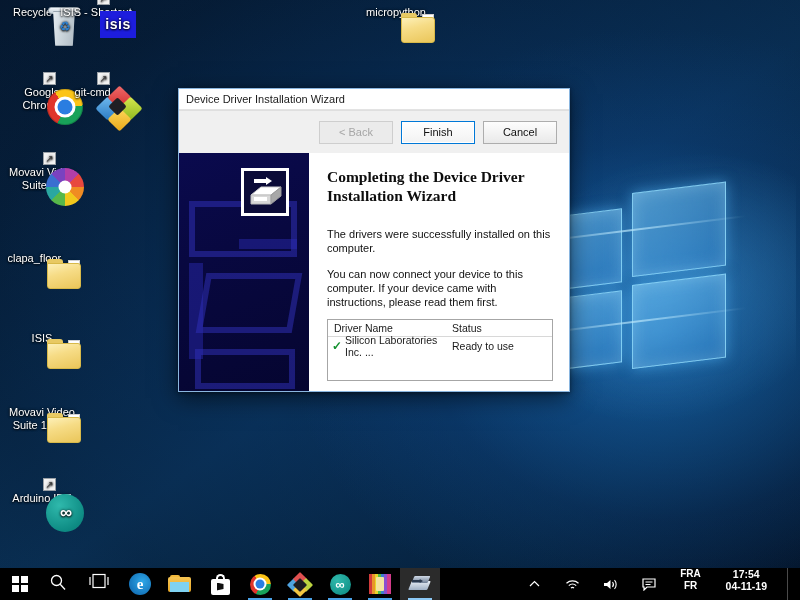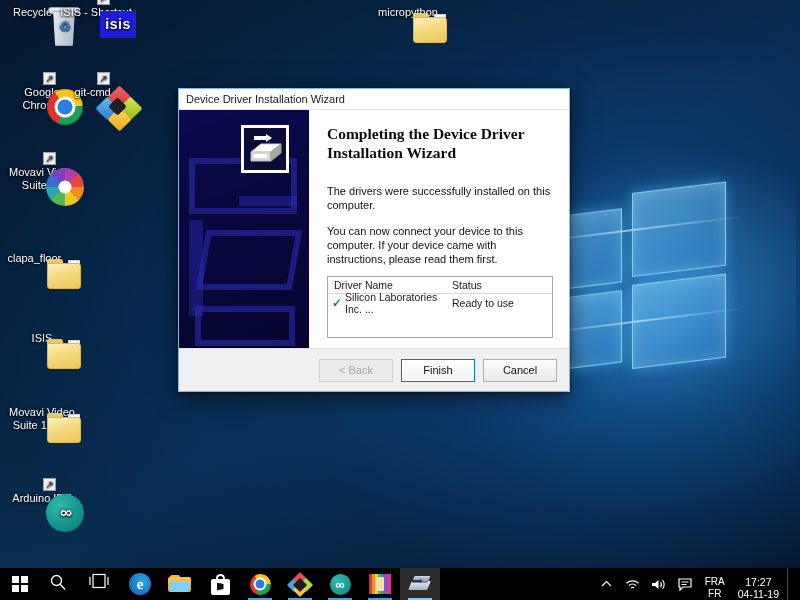--- a/index.html
+++ b/index.html
@@ -415,23 +415,24 @@
   .ti-drv { width: 22px; height: 20px; position: relative; }
   .ti-drv .box1 { position: absolute; left: 1px; top: 7px; width: 19px; height: 9px;
     background: linear-gradient(180deg,#e8eef5,#9fb0c4); transform: skewX(-22deg); border-radius: 1px; }
   .ti-drv .box2 { position: absolute; left: 4px; top: 2px; width: 16px; height: 7px;
     background: linear-gradient(180deg,#cfd9e6,#6f7f95); transform: skewX(-22deg); border-radius: 1px; }
   .ti-drv .arw { position: absolute; left: 3px; top: 5px; width: 11px; height: 4px;
     background: #2b3a4e; clip-path: polygon(0 25%, 70% 25%, 70% 0, 100% 50%, 70% 100%, 70% 75%, 0 75%); }
 
   #tray {
     margin-left: auto;
-    display: flex; align-items: flex-end;
-    gap: 0px;
+    display: flex; align-items: flex-start;
+    gap: 12px;
     padding-right: 6px;
+    font-weight: bold;
   }
   .tray-ic {
     width: 26px; height: 32px;
     display: flex; align-items: center; justify-content: center;
     font-size: 12px; color: #ffffff; cursor: default;
   }
   #tray-lang {
     width: 34px; text-align: center; font-size: 10px; line-height: 12px;
     padding: 0 2px; cursor: default;
   }
@@ -455,21 +456,21 @@
     <div class="wl-pane wl-p2"></div>
     <div class="wl-pane wl-p3"></div>
     <div class="wl-pane wl-p4"></div>
     <div class="wl-streak" style="left:-40px; top:36px; width:230px;"></div>
     <div class="wl-streak" style="left:-30px; top:128px; width:220px;"></div>
   </div>
 
   <div id="icon-layer">
       <div class="dicon" style="left: 4px; top: 6px;"><span class="glyph"><span class="rb-lid"></span><span class="rb-body"></span><span class="rb-mark">♻</span></span><span class="lbl">Recycle Bin</span></div>
       <div class="dicon" style="left: 58px; top: 6px;"><span class="glyph"><span class="isis-tile">isis</span><span class="shortcut-badge">↗</span></span><span class="lbl">ISIS - Shortcut</span></div>
-      <div class="dicon" style="left: 370px; top: 6px;"><span class="glyph"><span class="folder">
+      <div class="dicon" style="left: 358px; top: 6px;"><span class="glyph"><span class="folder">
             <span class="tabp"></span>
             <span class="pagep"></span>
             <span class="strip" style="top:5px;  background:#d24a4a;"></span>
             <span class="strip" style="top:9px;  background:#d2a24a;"></span>
             <span class="strip" style="top:13px; background:#5aa84a;"></span>
             <span class="bodyp"></span>
           </span></span><span class="lbl">micropython</span></div>
       <div class="dicon" style="left: 4px; top: 86px;"><span class="glyph"><span class="chrome"></span><span class="shortcut-badge">↗</span></span><span class="lbl">Google Chrome</span></div>
       <div class="dicon" style="left: 58px; top: 86px;"><span class="glyph"><span class="gitd gitd-b"></span><span class="gitd gitd-r"></span><span class="gitd gitd-g"></span><span class="gitd gitd-y"></span><span class="gitd gitd-k"></span><span class="shortcut-badge">↗</span></span><span class="lbl">git-cmd -</span></div>
       <div class="dicon" style="left: 4px; top: 166px;"><span class="glyph"><span class="movavi"></span><span class="shortcut-badge">↗</span></span><span class="lbl">Movavi Video Suite 17</span></div>
@@ -501,20 +502,26 @@
             <span class="ard-inf">∞</span>
           </span><span class="shortcut-badge">↗</span></span><span class="lbl">Arduino IDE</span></div>
     </div>
 
   <div id="dialog">
 
     <div id="dialog-titlebar">
       <span id="dialog-title">Device Driver Installation Wizard</span>
     </div>
 
+    <div id="buttonbar">
+      <button class="wbtn disabled" disabled="">&lt; Back</button>
+      <button class="wbtn focus">Finish</button>
+      <button class="wbtn">Cancel</button>
+    </div>
+
     <div id="dialog-body">
 
       <div id="banner">
         <div class="wm wm-a"></div>
         <div class="wm wm-b"></div>
         <div class="wm wm-c"></div>
         <div class="wm-bar" style="left:10px; top:110px; width:14px; height:96px;"></div>
         <div class="wm-bar" style="left:60px; top:86px; width:58px; height:10px;"></div>
 
         <div id="driver-icon">
@@ -544,26 +551,20 @@
                   <span class="okmark">✓</span>
                   <span>Silicon Laboratories Inc. ...</span>
                 </div>
                 <div class="c2">Ready to use</div>
               </div>
             </div>
         </div>
       </div>
 
     </div>
-
-    <div id="buttonbar">
-      <button class="wbtn disabled" disabled="">&lt; Back</button>
-      <button class="wbtn focus">Finish</button>
-      <button class="wbtn">Cancel</button>
-    </div>
   </div>
 
   <div id="taskbar">
     <div id="start-button">
       <span class="winflag">
         <i class="wf1"></i>
           <i class="wf2"></i>
           <i class="wf3"></i>
           <i class="wf4"></i>
       </span>
@@ -668,19 +669,19 @@
           <path d="M1 1 H13 V9 H5 L2 12 V9 H1 Z" fill="none" stroke="#ffffff" stroke-width="1.2"></path>
           <line x1="3.5" y1="4" x2="10.5" y2="4" stroke="#ffffff" stroke-width="1"></line>
           <line x1="3.5" y1="6.5" x2="8.5" y2="6.5" stroke="#ffffff" stroke-width="1"></line>
         </svg>
       </div>
       <div id="tray-lang">
         <div>FRA</div>
         <div>FR</div>
       </div>
       <div id="tray-clock">
-        <div>17:27</div>
+        <div>17:54</div>
         <div>04-11-19</div>
       </div>
       <div id="show-desktop"></div>
     </div>
   </div>
 </div>
 
 </body></html>

